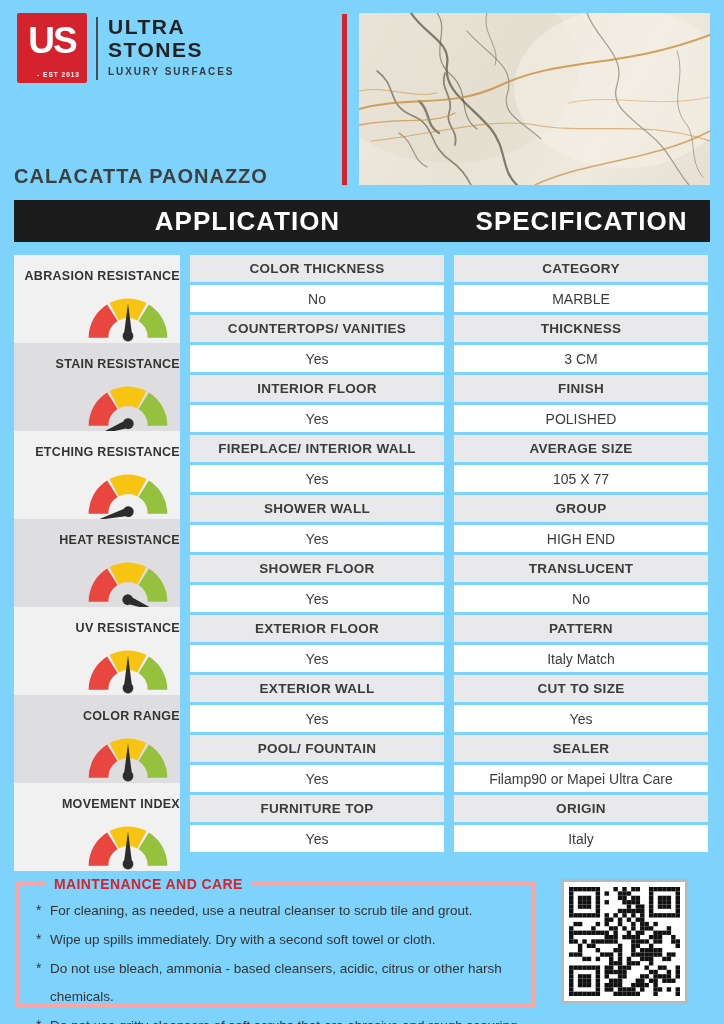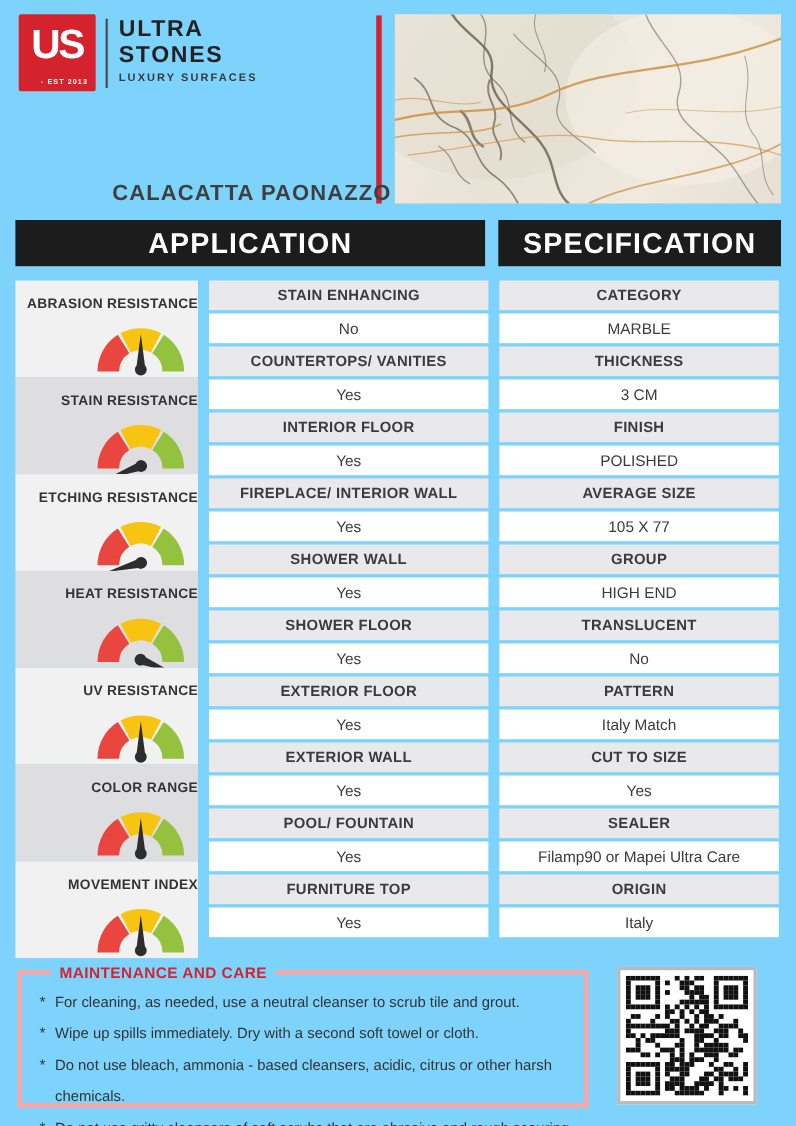--- a/index.html
+++ b/index.html
@@ -14,28 +14,28 @@
   .brand-divider{position:absolute;left:96px;top:17px;width:2px;height:63px;background:#4b4b4b;}
   .brand-text{position:absolute;left:108px;top:15px;}
   .brand-line{font-size:21px;font-weight:bold;letter-spacing:1.5px;color:#222;line-height:23px;}
   .brand-tagline{font-size:10px;letter-spacing:1.9px;color:#3a3a3a;margin-top:5px;font-weight:bold;}
 
   .red-bar{position:absolute;left:342px;top:14px;width:5px;height:171px;background:var(--accent,#d5232e);}
   .marble{position:absolute;left:359px;top:13px;width:351px;height:172px;overflow:hidden;
     background:linear-gradient(120deg,#f0ebe1 0%,#e9e3d6 40%,#efe9de 70%,#e6dfd2 100%);}
   .marble svg{display:block;width:100%;height:100%;}
 
-  .product-title{position:absolute;left:14px;top:165px;width:430px;text-align:center;
+  .product-title{position:absolute;left:14px;top:165px;width:430px;
     font-size:20px;font-weight:bold;letter-spacing:1px;color:#3f3f3f;}
 
   
   .section-bar{position:absolute;top:200px;height:42px;background:var(--bar-black,#1c1c1c);
     color:#fff;display:flex;align-items:center;justify-content:center;
     font-size:26px;font-weight:bold;letter-spacing:1px;}
-  #application-bar{left:14px;width:427px;}
+  #application-bar{left:14px;width:427px;padding-left:20px;}
   #specification-bar{left:453px;width:257px;}
 
   
   #gauge-column{position:absolute;left:14px;top:255px;width:166px;height:600px;
     display:flex;flex-direction:column;}
   .gauge-section{flex:1;display:flex;flex-direction:column;align-items:flex-end;padding-top:14px;box-sizing:border-box;}
   .gauge-section:nth-child(odd){background:#f1f1f2;}
   .gauge-section:nth-child(even){background:#dedee0;}
   .gauge-label{font-size:12.5px;font-weight:bold;letter-spacing:.3px;color:#333;white-space:nowrap;}
   svg.gauge{width:104px;height:57px;margin-top:3px;}
@@ -181,21 +181,21 @@
     <svg class="gauge" viewBox="0 0 100 55">
       <path class="seg-red" d="M12,50 A38,38 0 0 1 29.86,17.78 L39.93,33.89 A19,19 0 0 0 31,50 Z"></path>
       <path class="seg-yellow" d="M32.16,16.45 A38,38 0 0 1 67.84,16.45 L58.92,33.22 A19,19 0 0 0 41.08,33.22 Z"></path>
       <path class="seg-green" d="M70.14,17.78 A38,38 0 0 1 88,50 L69,50 A19,19 0 0 0 60.07,33.89 Z"></path>
       <path class="needle" d="M50,17 L53.6,44.5 A5.2,5.2 0 1 1 46.4,44.5 Z" transform="rotate(0 50 48)"></path>
     </svg>
   </div>
 </div>
 
   <div class="rows" id="application-rows">
-      <div class="cell-header">STAIN ENHANCING</div>
+      <div class="cell-header">COLOR THICKNESS</div>
       <div class="cell-value">No</div>
       <div class="cell-header">COUNTERTOPS/ VANITIES</div>
       <div class="cell-value">Yes</div>
       <div class="cell-header">INTERIOR FLOOR</div>
       <div class="cell-value">Yes</div>
       <div class="cell-header">FIREPLACE/ INTERIOR WALL</div>
       <div class="cell-value">Yes</div>
       <div class="cell-header">SHOWER WALL</div>
       <div class="cell-value">Yes</div>
       <div class="cell-header">SHOWER FLOOR</div>

